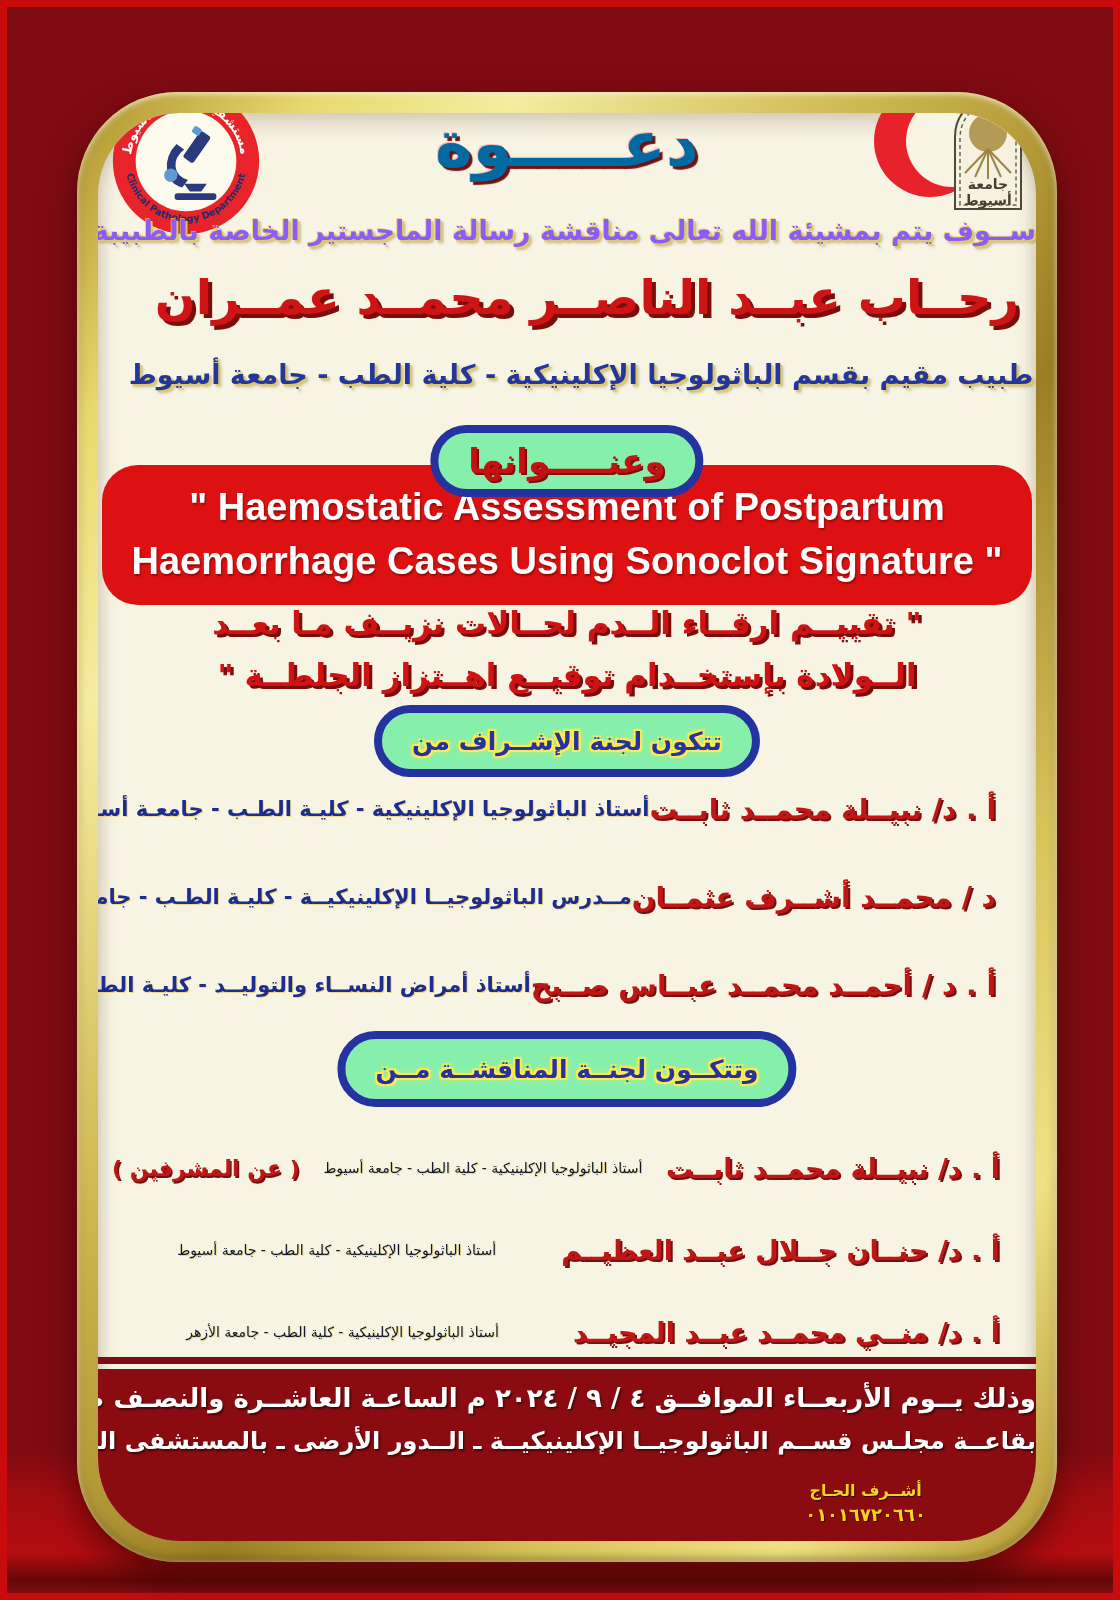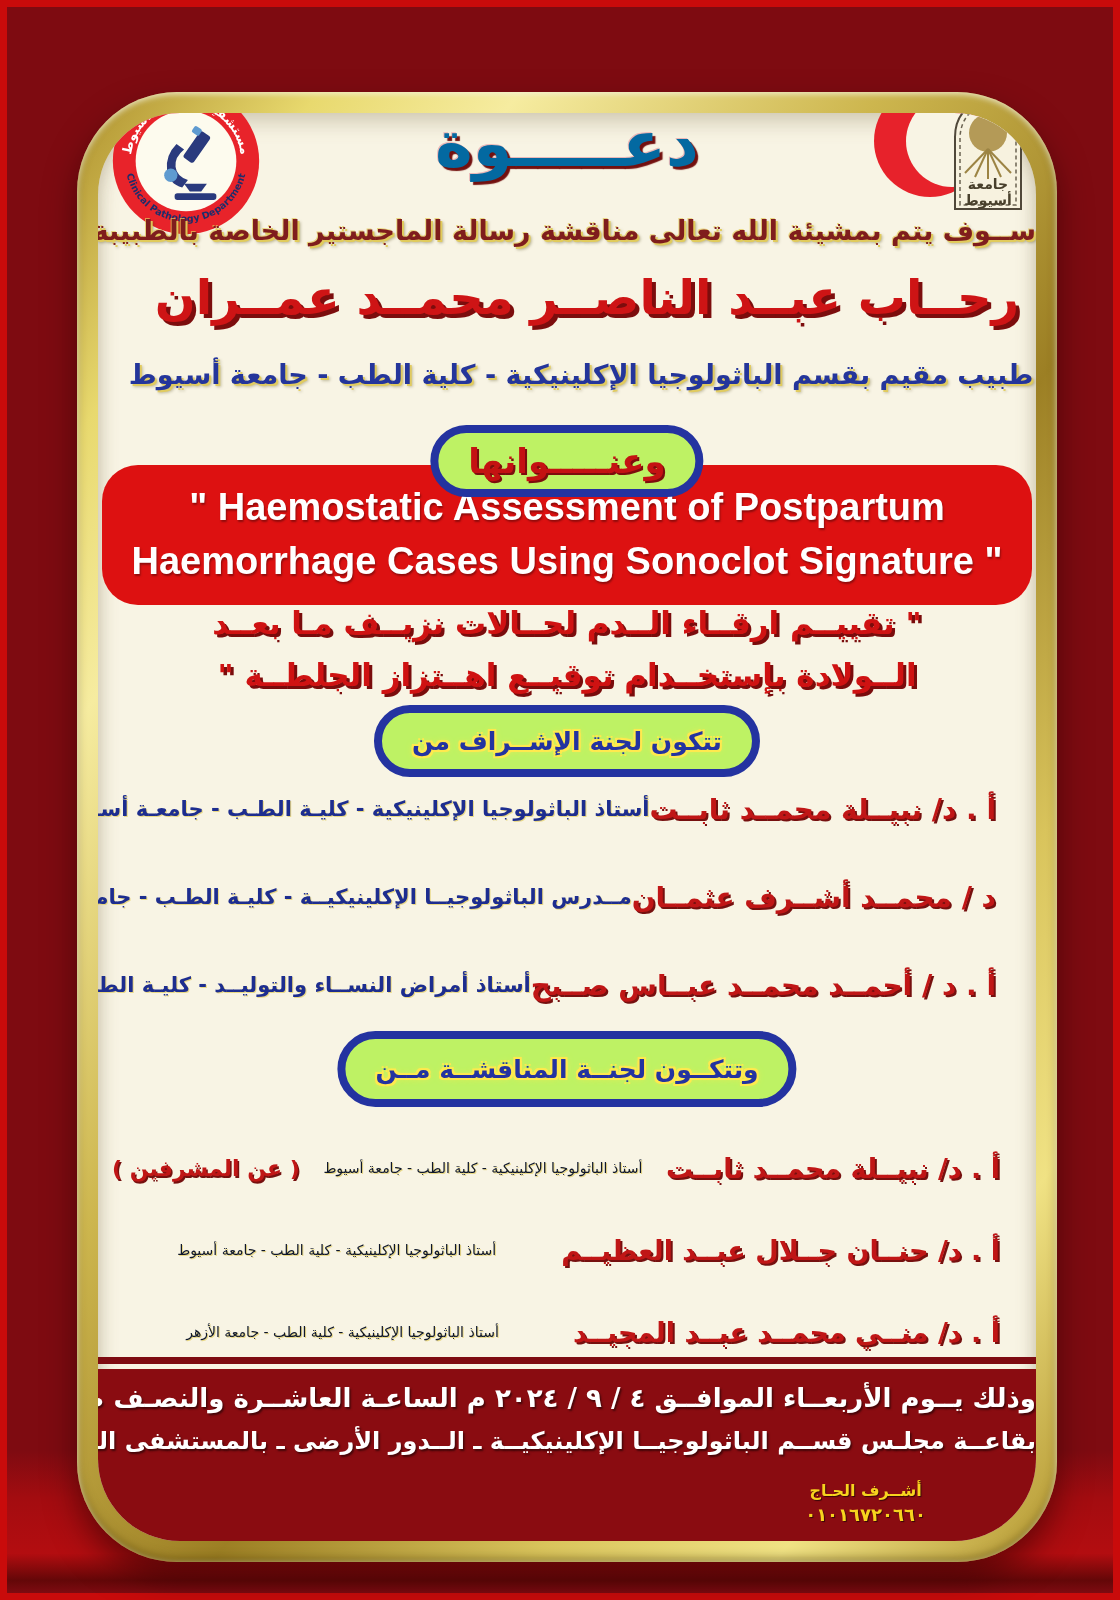--- a/index.html
+++ b/index.html
@@ -17,30 +17,30 @@
 
   .invite-title{position:absolute;top:-6px;left:0;right:0;text-align:center;
     font-size:64px;font-weight:bold;color:#0369a1;
     text-shadow:3px 3px 1px #73100f,-1px -1px 0 #eab7b7;}
 
   .logo-left{position:absolute;top:-28px;left:12px;width:152px;height:152px;}
   .crescent-svg{position:absolute;top:-33px;right:49px;width:114px;height:122px;}
   .emblem-svg{position:absolute;top:-20px;right:11px;width:74px;height:120px;}
 
   .intro-line1{position:absolute;top:102px;left:0;right:0;text-align:center;white-space:nowrap;
-    font-size:27px;font-weight:bold;color:#7f1d1d;
+    font-size:27px;font-weight:bold;color:#8b5cf6;
     text-shadow:2px 2px 0 rgba(226,203,88,.95),-1px -1px 0 rgba(226,203,88,.7),3px 3px 3px rgba(70,60,0,.35);}
   .doctor-name{position:absolute;top:156px;left:0;right:0;text-align:center;white-space:nowrap;
     font-size:48px;font-weight:bold;color:#ce1415;text-shadow:4px 4px 0 #7c0d0d;margin-left:40px;}
   .doctor-position{position:absolute;top:246px;left:0;right:0;text-align:center;white-space:nowrap;
     font-size:27px;font-weight:bold;color:#24359b;
     text-shadow:2px 2px 0 rgba(226,203,88,.9),3px 3px 3px rgba(70,60,0,.3);margin-left:28px;}
 
   .pill{position:absolute;left:50%;transform:translateX(-50%);
-    background:#bef264;border:8px solid #2433a0;border-radius:44px;
+    background:#86efac;border:8px solid #2433a0;border-radius:44px;
     display:flex;align-items:center;justify-content:center;
     padding:0 30px;white-space:nowrap;z-index:3;}
   .pill-anwan{top:312px;height:56px;font-size:34px;font-weight:bold;color:#c41212;
     text-shadow:2px 2px 0 #7d0d0d;}
   .pill-blue{font-size:25px;font-weight:bold;color:#2433a0;
     text-shadow:-2px -2px 0 #ffe94e,2px -2px 0 #ffe94e,-2px 2px 0 #ffe94e,2px 2px 0 #ffe94e,0 0 7px #ffe94e;}
   .pill-supervision{top:592px;height:56px;}
   .pill-discussion{top:918px;height:60px;}
 
   .title-box{position:absolute;top:352px;left:4px;right:4px;height:140px;background:#dd1111;

